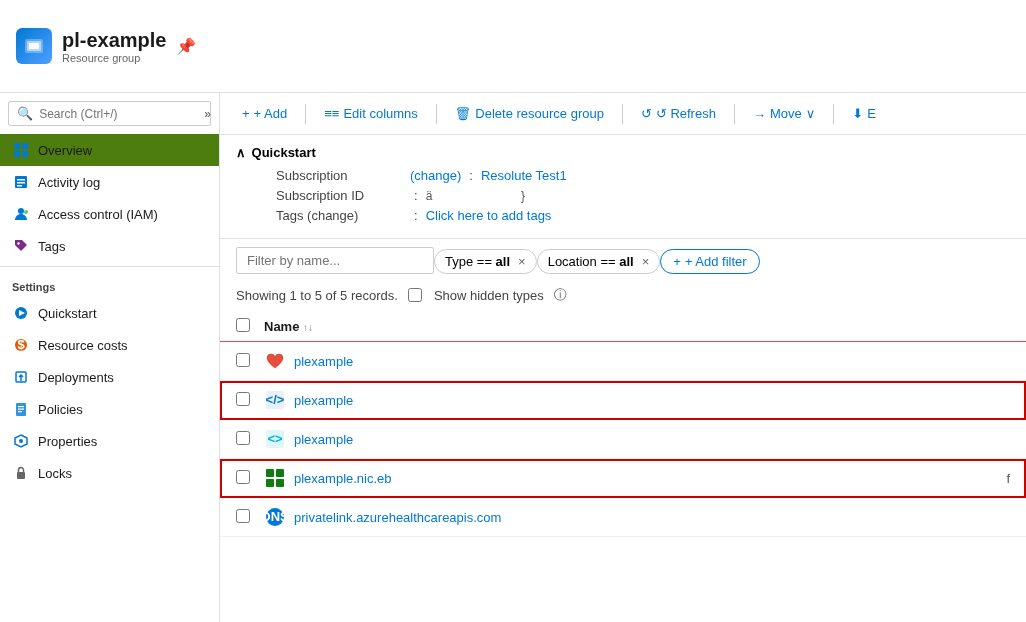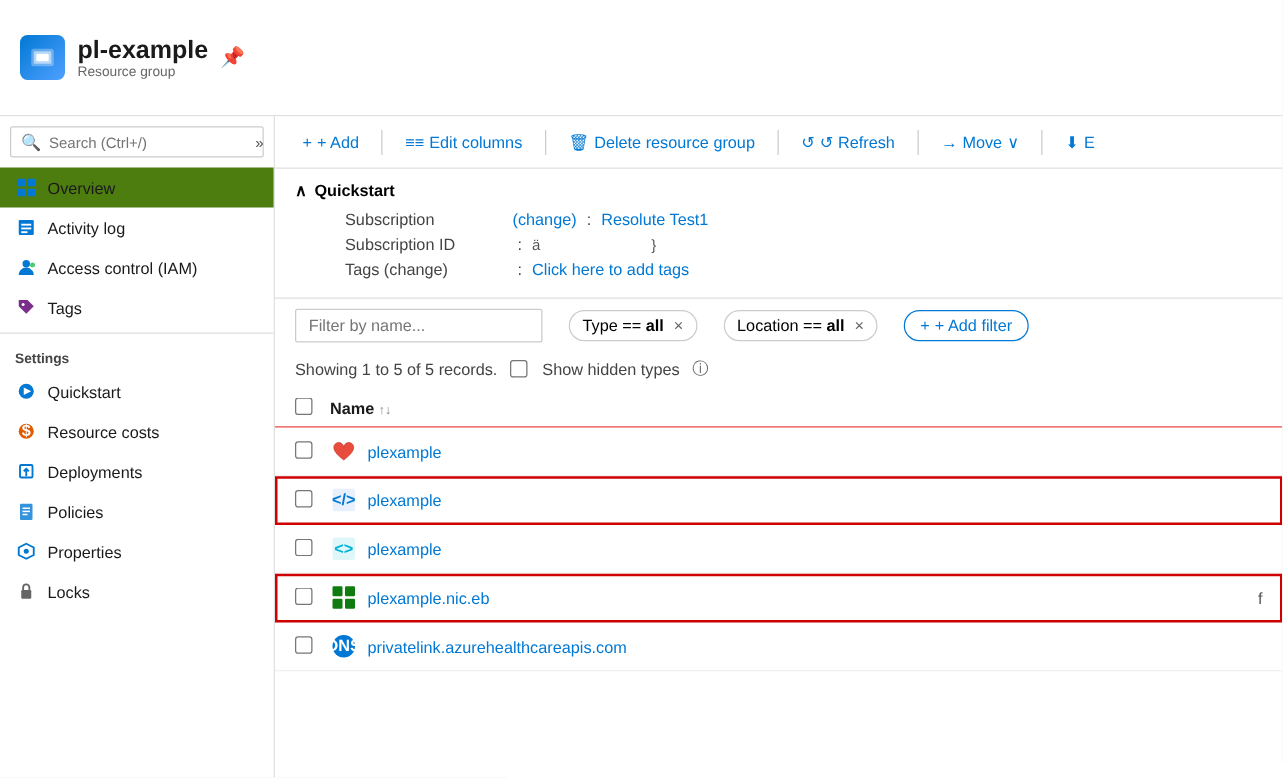--- a/index.html
+++ b/index.html
@@ -135,22 +135,22 @@
       font-size: 13px;
     }
     .essentials-label { color: #444; min-width: 130px; margin-left: 40px; }
     .essentials-colon { color: #444; margin: 0 4px; }
     .essentials-value { color: #0078d4; cursor: pointer; }
     .essentials-id { color: #555; font-size: 12px; letter-spacing: 0.5px; }
 
     
     .filter-row {
       display: flex;
-      align-items: center;
-      gap: 21px;
+      align-items: flex-end;
+      gap: 0;
       padding: 8px 16px;
       flex-wrap: wrap;
     }
     .filter-input {
       border: 1px solid #ccc;
       padding: 5px 10px;
       border-radius: 2px;
       font-size: 13px;
       color: #999;
       min-width: 160px;

